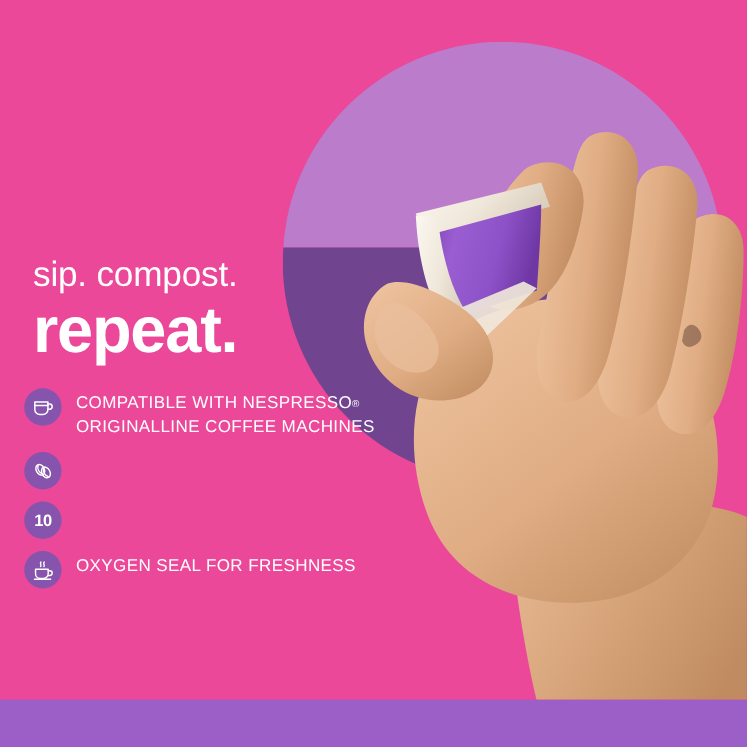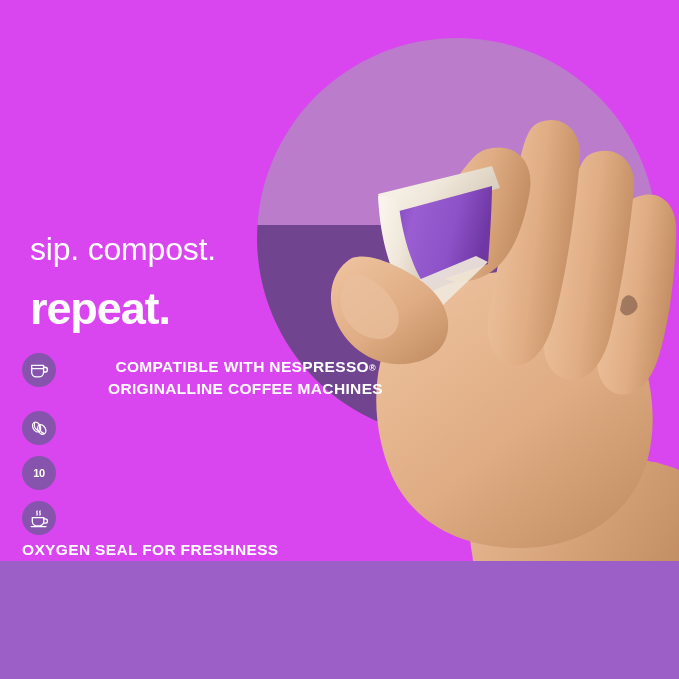--- a/index.html
+++ b/index.html
@@ -13,23 +13,23 @@
   body {
     font-family: "Liberation Sans", sans-serif;
     background: #9b5fc7;
     position: relative;
   }
 
   #stage {
     position: absolute;
     inset: 0;
     width: 679px;
-    height: 561px;
+    height: 636px;
     overflow: hidden;
-    background: #d946ef;
+    background: #ec4899;
   }
 
   
   .bg-circle {
     position: absolute;
     left: 257px;
     top: 38px;
     width: 400px;
     height: 400px;
     border-radius: 50%;
@@ -59,75 +59,74 @@
   }
   .headline-line1 {
     font-size: 32px;
     font-weight: 400;
     color: #ffffff;
     letter-spacing: -0.2px;
     line-height: 1.12;
     white-space: nowrap;
   }
   .headline-line2 {
-    font-size: 45px;
+    font-size: 59px;
     font-weight: 700;
     color: #ffffff;
     letter-spacing: -1.1px;
     line-height: 1.02;
-    margin-top: 18px;
+    margin-top: 2px;
     white-space: nowrap;
   }
 
   
   .features {
     position: absolute;
     left: 22px;
     top: 352px;
     width: 400px;
     z-index: 6;
   }
   .feature-row {
     display: flex;
     align-items: flex-start;
     margin-bottom: 10px;
   }
-  .feature-row:last-child { margin-bottom: 0; flex-direction: column; }
+  .feature-row:last-child { margin-bottom: 0; }
 
   .feature-icon {
     width: 34px;
     height: 34px;
     min-width: 34px;
     border-radius: 50%;
     background: #8654ad;
     display: flex;
     align-items: center;
     justify-content: center;
     margin-right: 13px;
     margin-top: 1px;
   }
   .feature-icon svg { display: block; }
 
   .badge-number {
     color: #ffffff;
-    font-size: 11px;
+    font-size: 15px;
     font-weight: 700;
     letter-spacing: -0.4px;
     line-height: 1;
   }
 
   .feature-label {
     color: #ffffff;
     font-size: 15.5px;
-    font-weight: 700;
+    font-weight: 400;
     letter-spacing: 0.35px;
     line-height: 1.42;
     padding-top: 4px;
     text-transform: uppercase;
-    text-align: center;
   }
   .feature-label .reg {
     font-size: 9px;
     vertical-align: 0.12em;
     letter-spacing: 0;
   }
 
   
   .art { position: absolute; inset: 0; z-index: 4; pointer-events: none; }
 </style>

